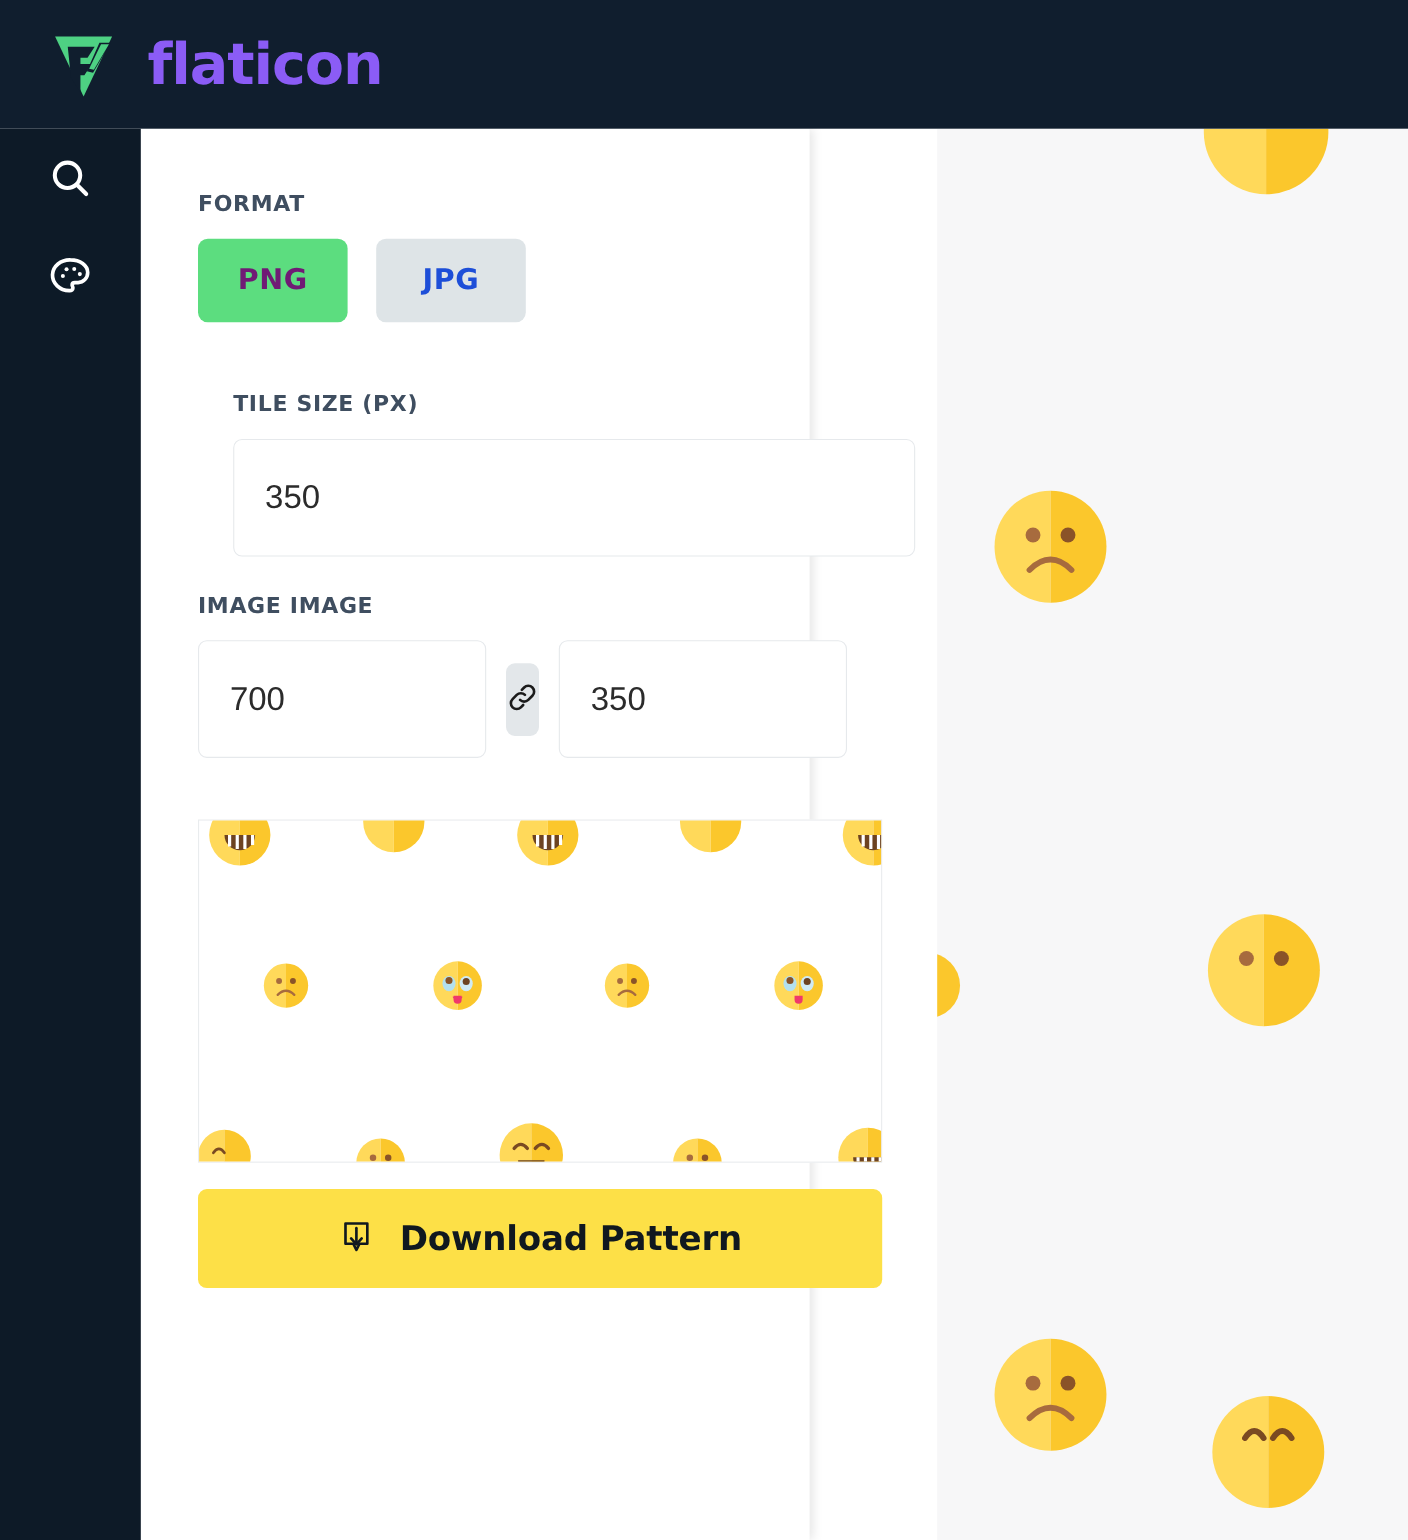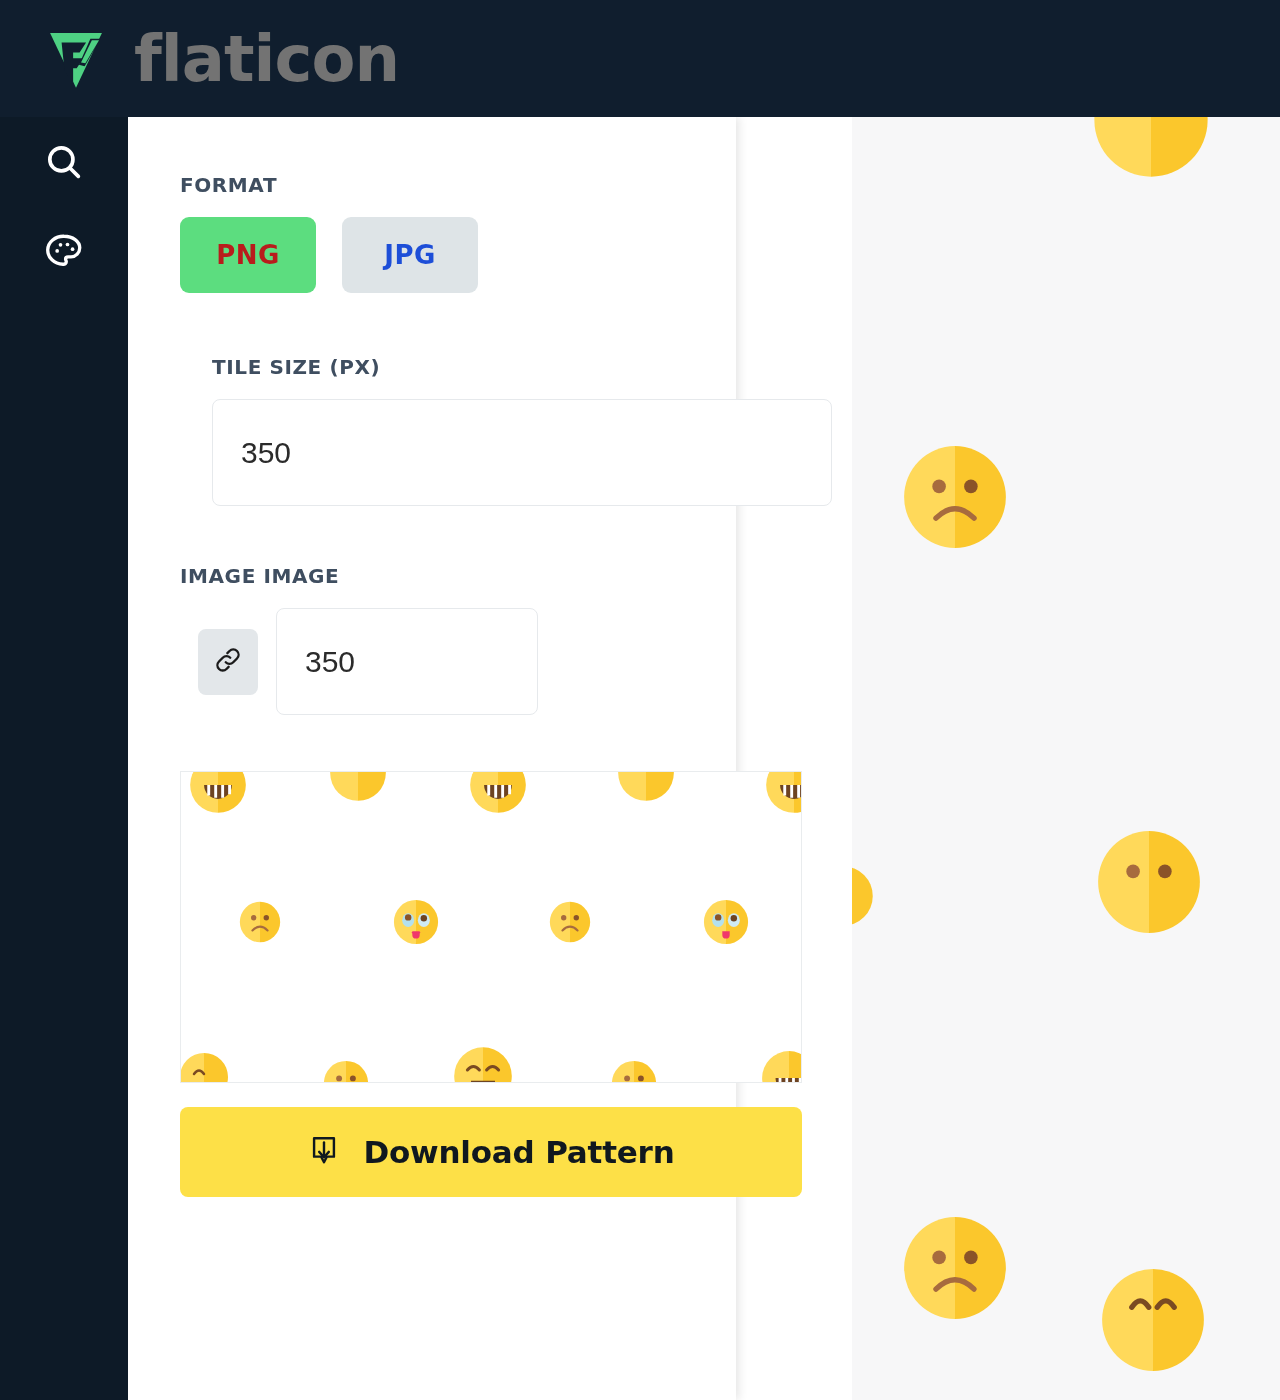--- a/index.html
+++ b/index.html
@@ -15,22 +15,22 @@
   .header {
     position: absolute; top: 0; left: 0;
     width: 1280px; height: 117px;
     background: #101e2e;
     display: flex; align-items: center;
     padding-left: 40px;
     z-index: 40;
   }
   .logo-mark { width: 72px; height: 72px; flex: 0 0 auto; }
   .logo-word {
-    color: #737373;
-    font-size: 64px;
+    color: #8b5cf6;
+    font-size: 52px;
     font-weight: 700;
     letter-spacing: -1px;
     margin-left: 22px;
     line-height: 1;
     font-family: "DejaVu Sans", sans-serif;
   }
 
   
   .sidebar {
     position: absolute; top: 117px; left: 0;
@@ -78,35 +78,35 @@
   .fmt-btn {
     width: 136px; height: 76px;
     border: none; border-radius: 9px;
     background: #dee4e7;
     color: #1d4ed8;
     font-size: 26px; font-weight: 700;
     font-family: "DejaVu Sans", sans-serif;
     cursor: pointer;
     letter-spacing: 0.5px;
   }
-  .fmt-btn.active { background: #5cdd7f; color: #b91c1c; }
+  .fmt-btn.active { background: #5cdd7f; color: #701a75; }
 
   
   .field {
     width: 620px; height: 107px;
     border: 1px solid #e6e9ec;
     border-radius: 8px;
     background: #ffffff;
     font-size: 30px;
     color: #2b2b2b;
     padding: 0 28px;
     font-family: "Liberation Sans", sans-serif;
     outline: none;
   }
-  .tile-block { margin-bottom: 58px; padding-left: 32px; }
+  .tile-block { margin-bottom: 32px; padding-left: 32px; }
 
   .size-row { display: flex; align-items: center; gap: 0; }
   .size-field {
     width: 262px; height: 107px;
     border: 1px solid #e6e9ec;
     border-radius: 8px;
     background: #ffffff;
     font-size: 30px;
     color: #2b2b2b;
     padding: 0 28px;
@@ -206,20 +206,21 @@
     </div>
 
     <div class="tile-block">
       <div class="section-label">TILE SIZE (PX)</div>
       <input class="field" type="text" value="350" style="">
     </div>
 
     <div>
       <div class="section-label">IMAGE IMAGE</div>
       <div class="size-row">
+        <input class="size-field" type="text" value="700" style="">
         <button class="link-btn">
           <span>
             <svg width="30" height="30" viewBox="0 0 24 24" fill="none" stroke="#1b1b1b" stroke-width="1.9" stroke-linecap="round">
               <path d="M10.2 13.8a4.2 4.2 0 0 0 6 0l3-3a4.24 4.24 0 0 0-6-6l-1.7 1.7"></path>
               <path d="M13.8 10.2a4.2 4.2 0 0 0-6 0l-3 3a4.24 4.24 0 0 0 6 6l1.7-1.7"></path>
             </svg>
           </span>
         </button>
         <input class="size-field" type="text" value="350" style="">
       </div>

